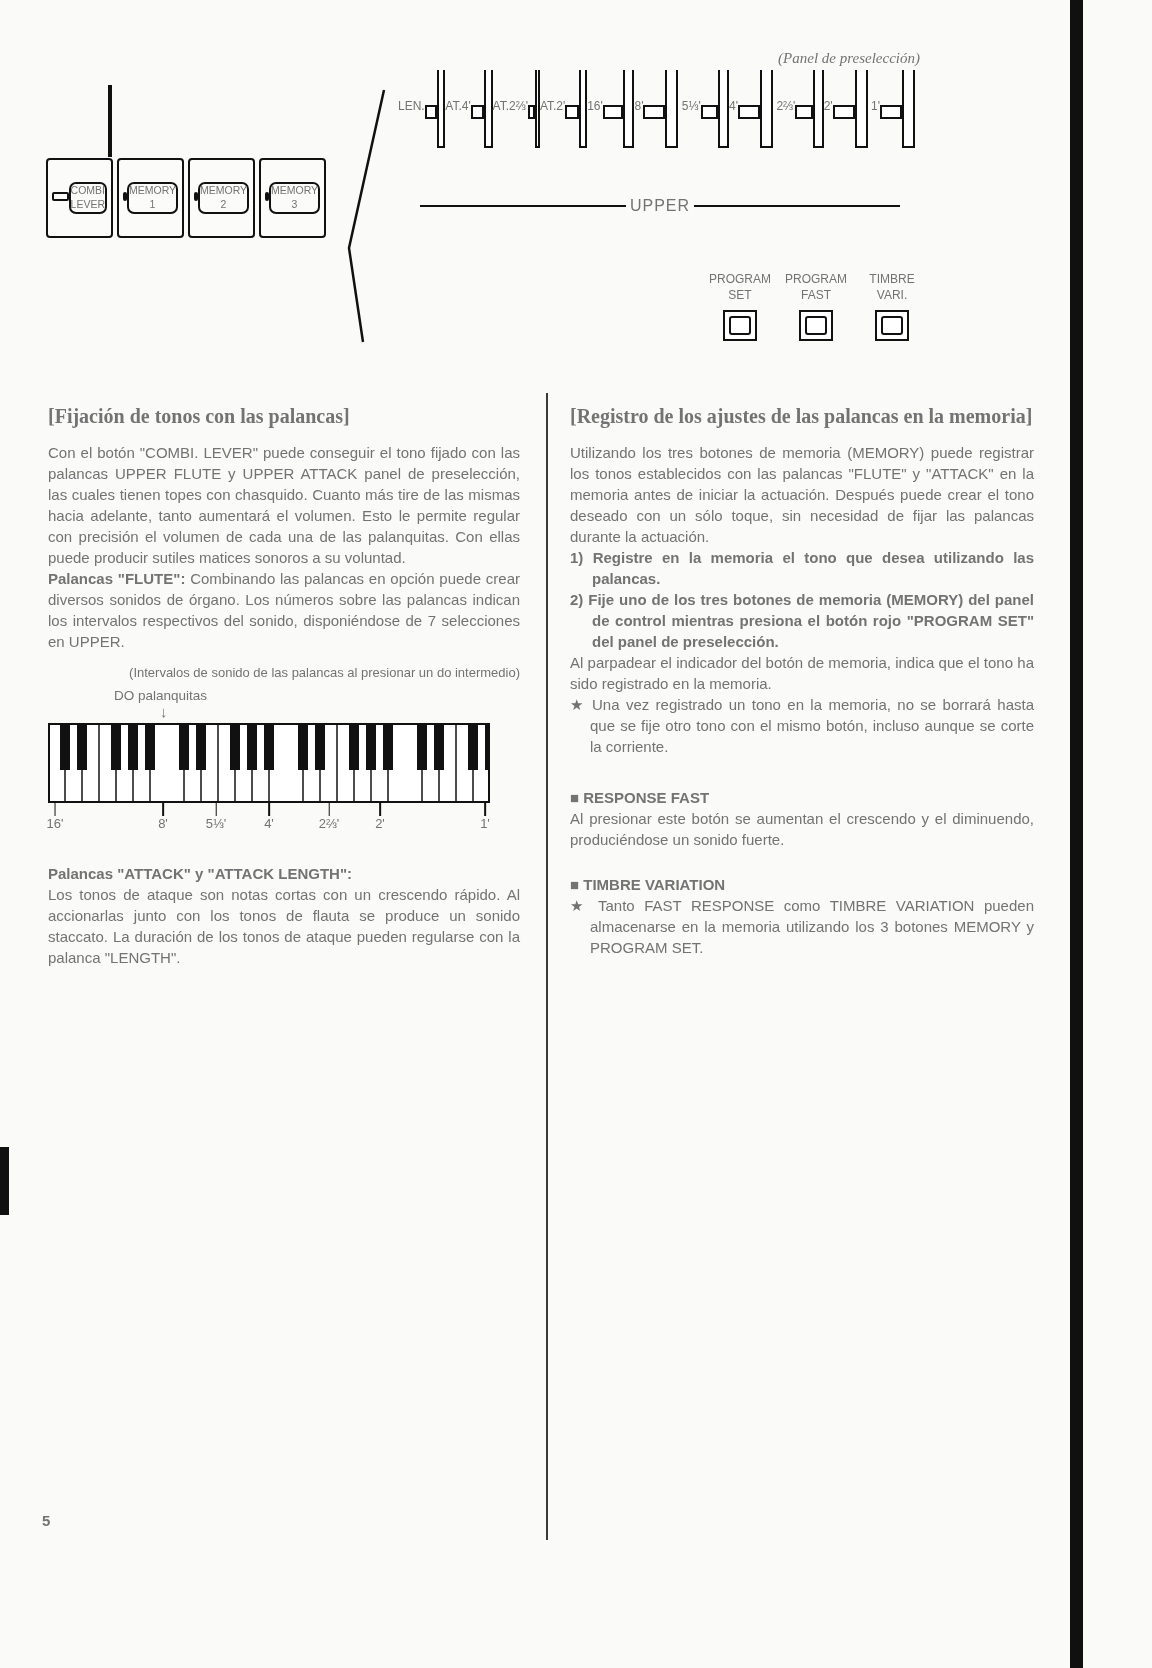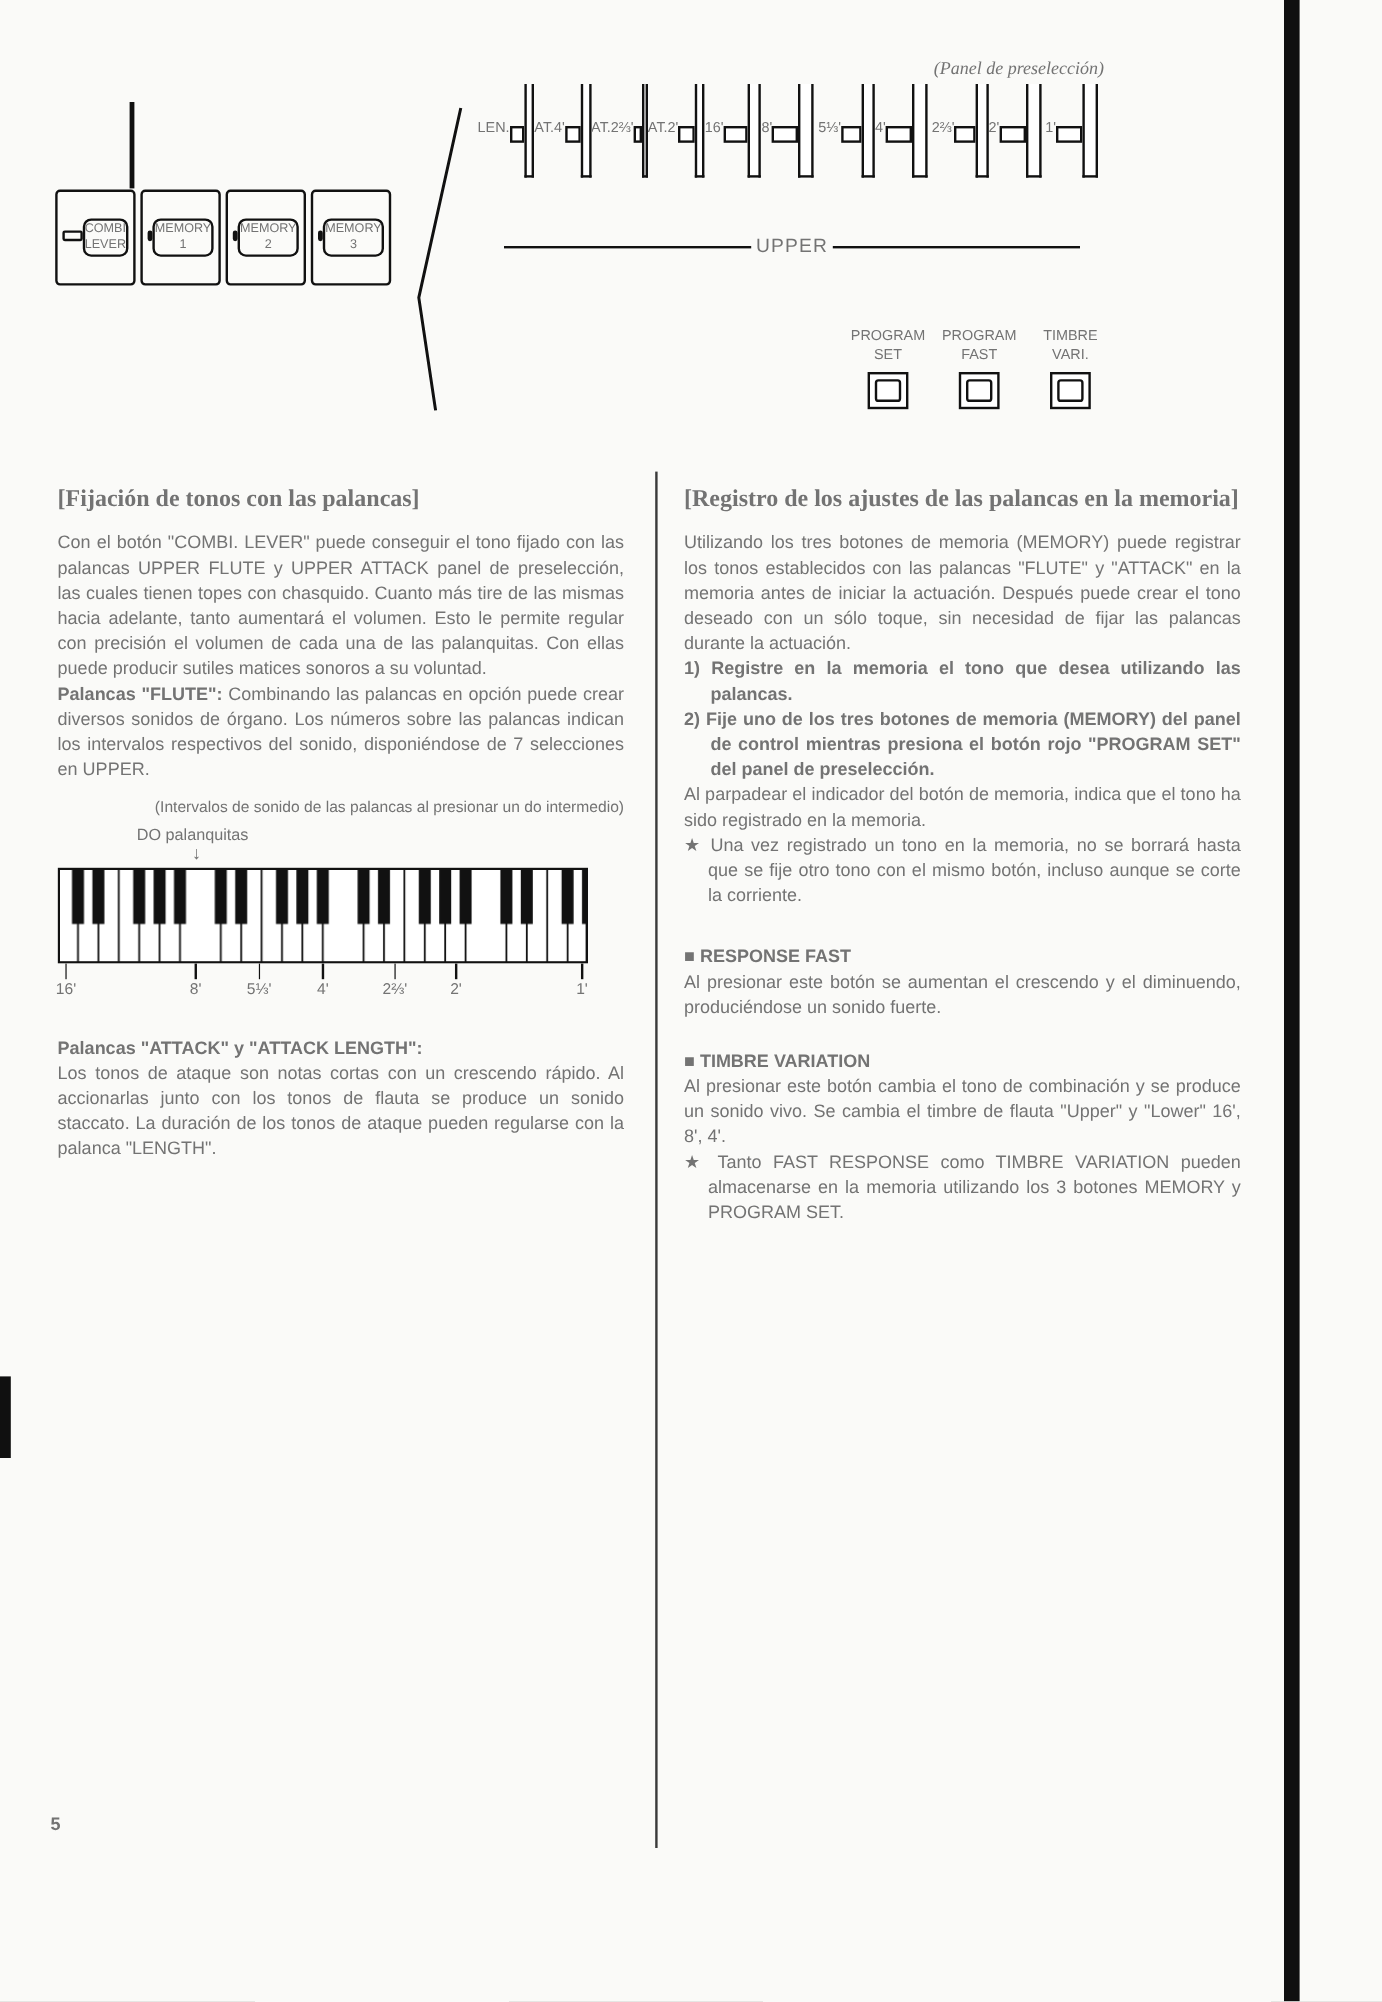--- a/index.html
+++ b/index.html
@@ -305,19 +305,18 @@
     <div class="numitem gap16">1) Registre en la memoria el tono que desea utilizando las palancas.</div>
     <div class="numitem">2) Fije uno de los tres botones de memoria (MEMORY) del panel de control mientras presiona el botón rojo "PROGRAM SET" del panel de preselección.</div>
 
     <p class="para gap16">Al parpadear el indicador del botón de memoria, indica que el tono ha sido registrado en la memoria.</p>
     <p class="para note">★ Una vez registrado un tono en la memoria, no se borrará hasta que se fije otro tono con el mismo botón, incluso aunque se corte la corriente.</p>
 
     <p class="para sec-head mt30"><span>■</span> <span>RESPONSE FAST</span></p>
     <p class="para">Al presionar este botón se aumentan el crescendo y el diminuendo, produciéndose un sonido fuerte.</p>
 
     <p class="para sec-head mt24"><span>■</span> <span>TIMBRE VARIATION</span></p>
-    <p class="para">Al presionar este botón cambia el tono de combinación y se produce un sonido vivo. Se cambia el timbre de flauta "Upper" y "Lower" 16', 8', 4'.</p>
     <p class="para note">★ Tanto FAST RESPONSE como TIMBRE VARIATION pueden almacenarse en la memoria utilizando los 3 botones MEMORY y PROGRAM SET.</p>
   </div>
 
   <div class="page-num">5</div>
 
 </div>
 
 </body></html>

